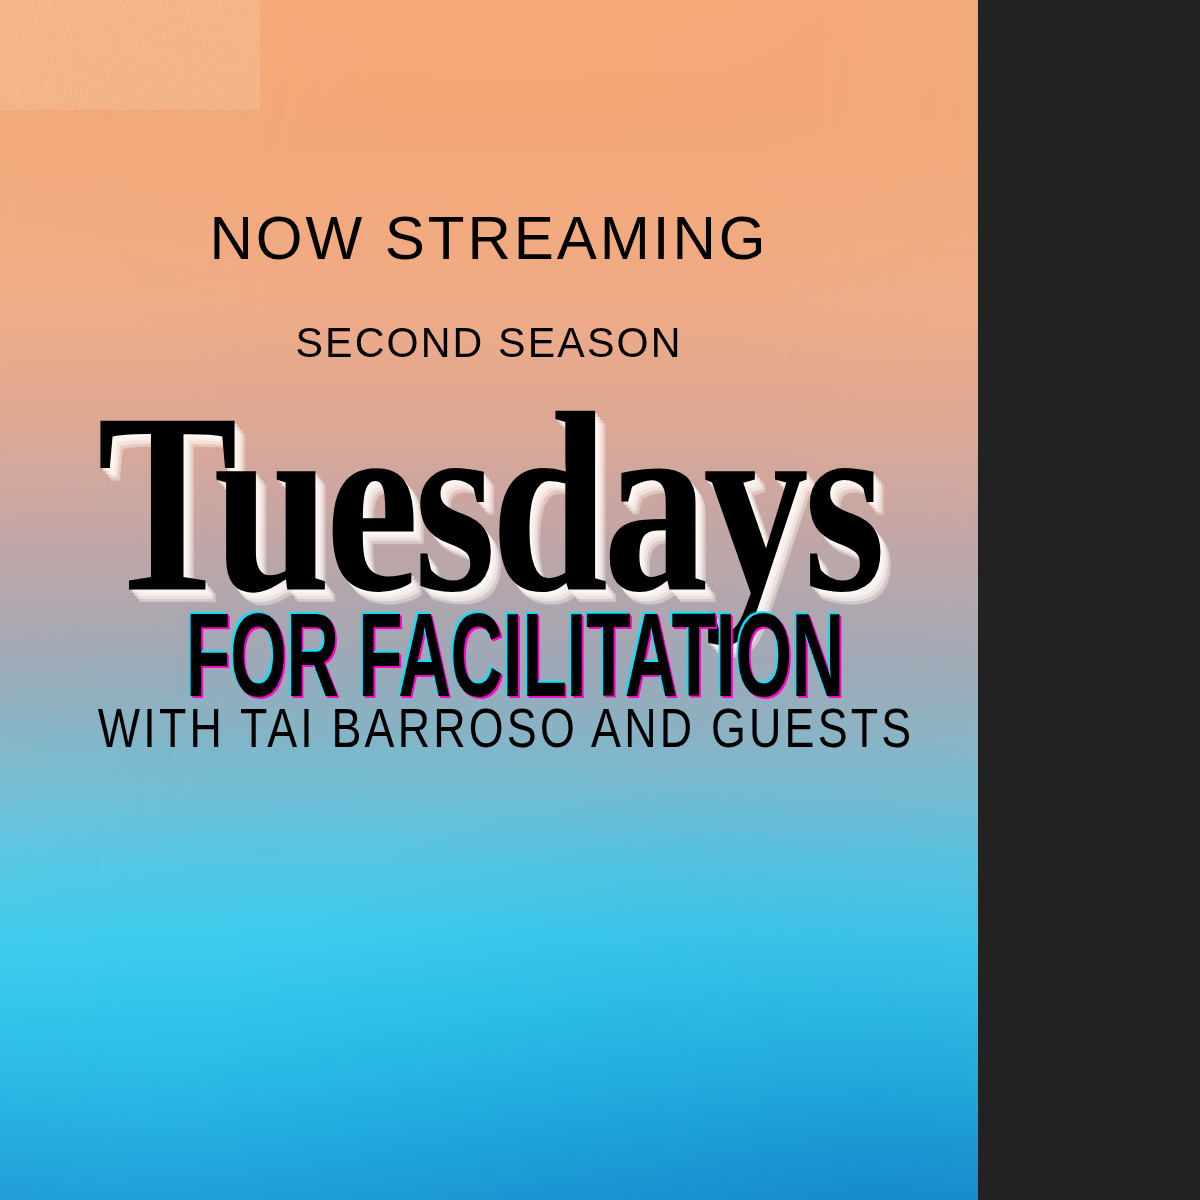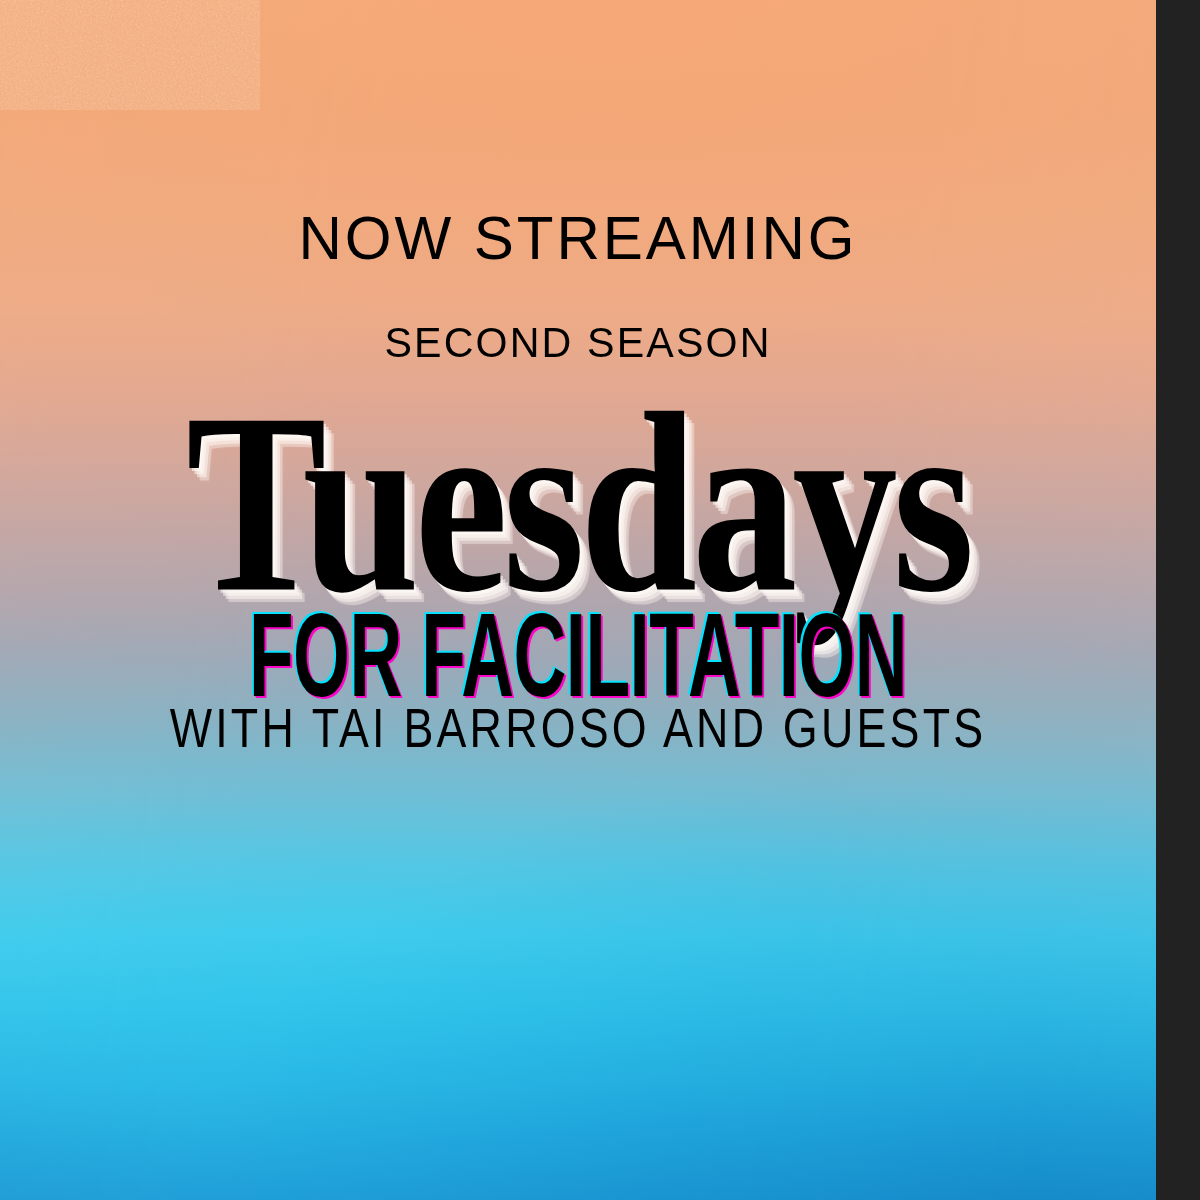--- a/index.html
+++ b/index.html
@@ -3,21 +3,21 @@
 <meta charset="utf-8">
 <title>Tuesdays for Facilitation</title>
 <style>
   html, body {
     margin: 0;
     padding: 0;
     background: #222;
   }
   #poster {
     position: relative;
-    width: 1156px;
+    width: 978px;
     height: 1200px;
     overflow: hidden;
     font-family: "Liberation Sans", sans-serif;
     -webkit-font-smoothing: antialiased;
   }
 
   
   .bg-base {
     position: absolute;
     inset: 0;

